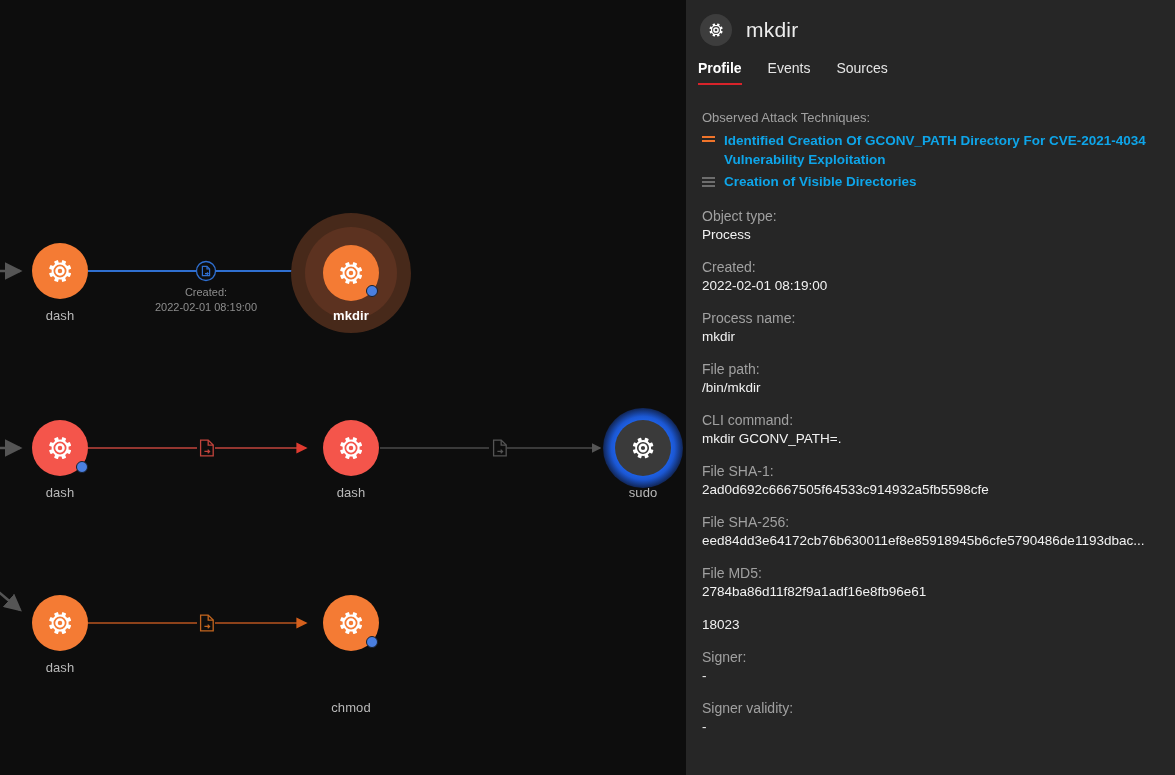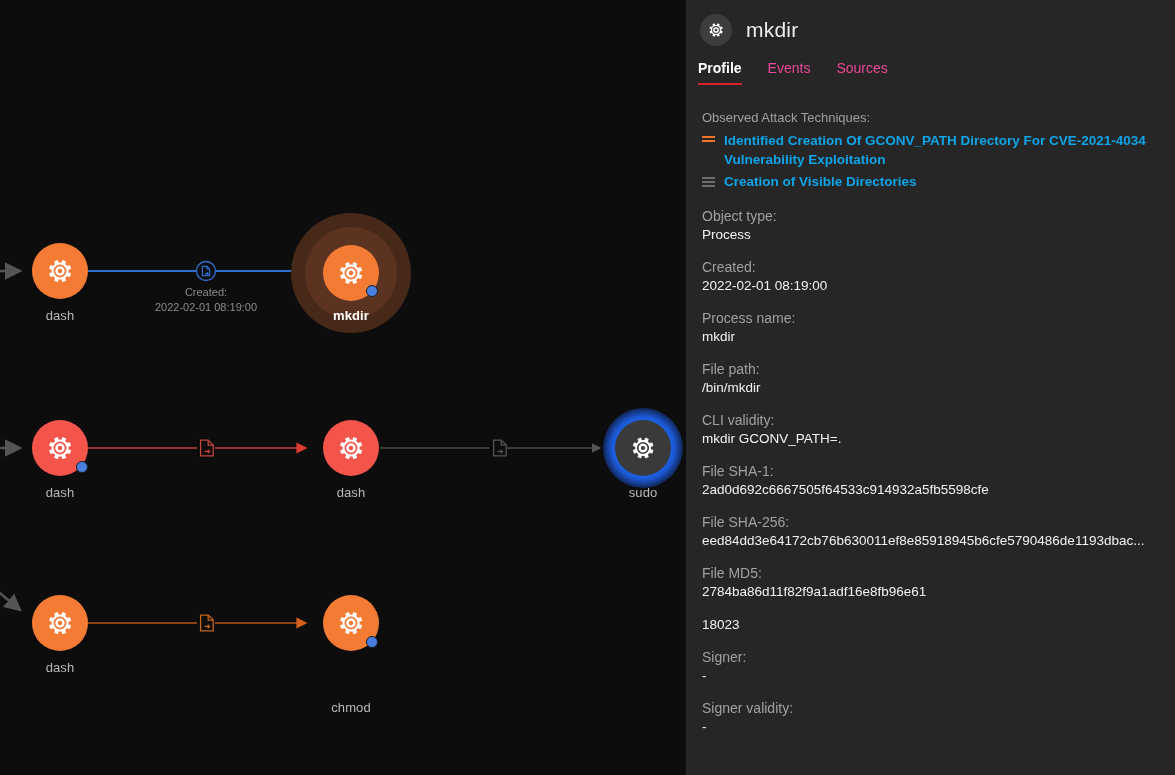--- a/index.html
+++ b/index.html
@@ -144,21 +144,21 @@
   }
 
   #tabs {
     display: flex;
     align-items: flex-start;
     margin: 14px 0 0 12px;
     height: 32px;
   }
   .tab {
     font-size: 14px;
-    color: #ec4899;
+    color: #e5e5e5;
     padding: 0 0 7px 0;
     margin-right: 26px;
     cursor: pointer;
     border-bottom: 2px solid transparent;
   }
   .tab.active {
     color: #ffffff;
     font-weight: bold;
     border-bottom: 2px solid #d8232a;
   }
@@ -405,21 +405,21 @@
       </div>
       <div class="field">
         <div class="field-key">Process name:</div>
         <div class="field-val">mkdir</div>
       </div>
       <div class="field">
         <div class="field-key">File path:</div>
         <div class="field-val">/bin/mkdir</div>
       </div>
       <div class="field">
-        <div class="field-key">CLI validity:</div>
+        <div class="field-key">CLI command:</div>
         <div class="field-val">mkdir GCONV_PATH=.</div>
       </div>
       <div class="field">
         <div class="field-key">File SHA-1:</div>
         <div class="field-val">2ad0d692c6667505f64533c914932a5fb5598cfe</div>
       </div>
       <div class="field">
         <div class="field-key">File SHA-256:</div>
         <div class="field-val">eed84dd3e64172cb76b630011ef8e85918945b6cfe5790486de1193dbac...</div>
       </div>

